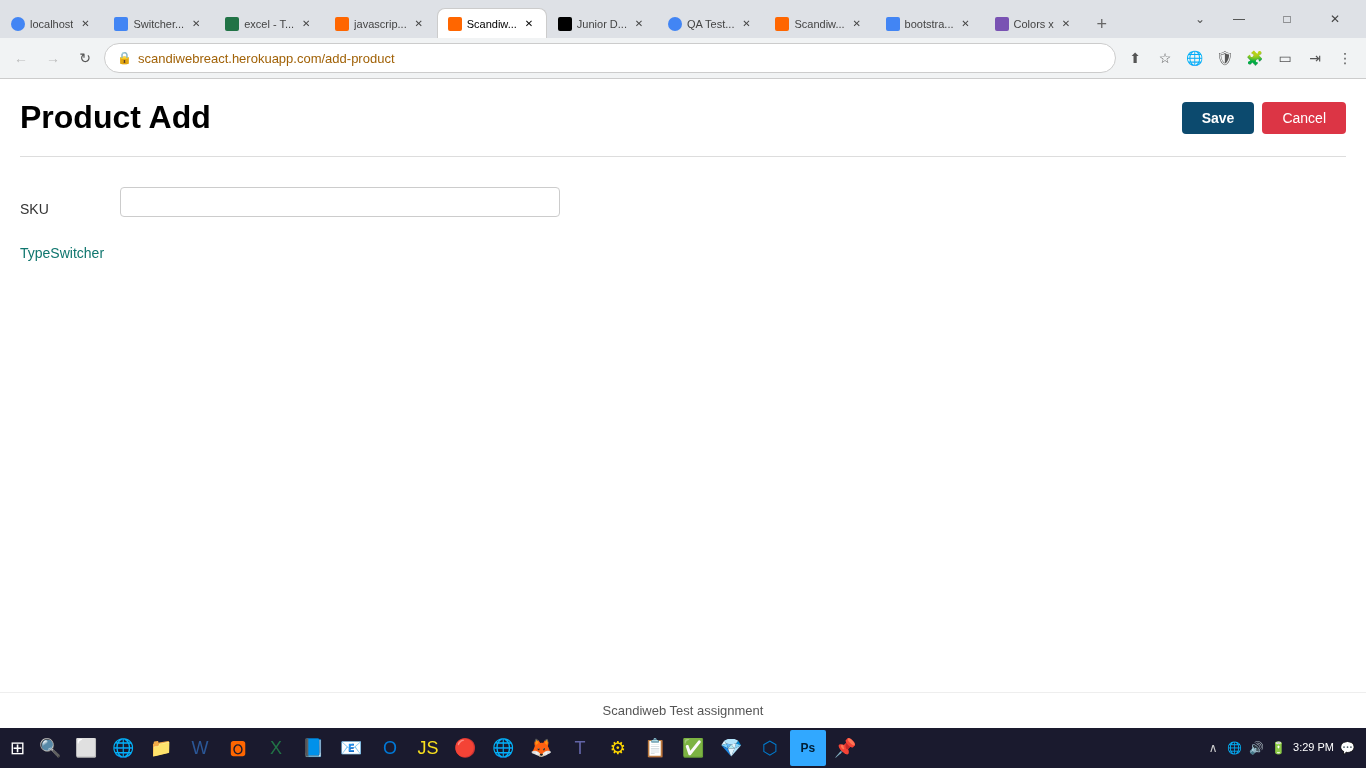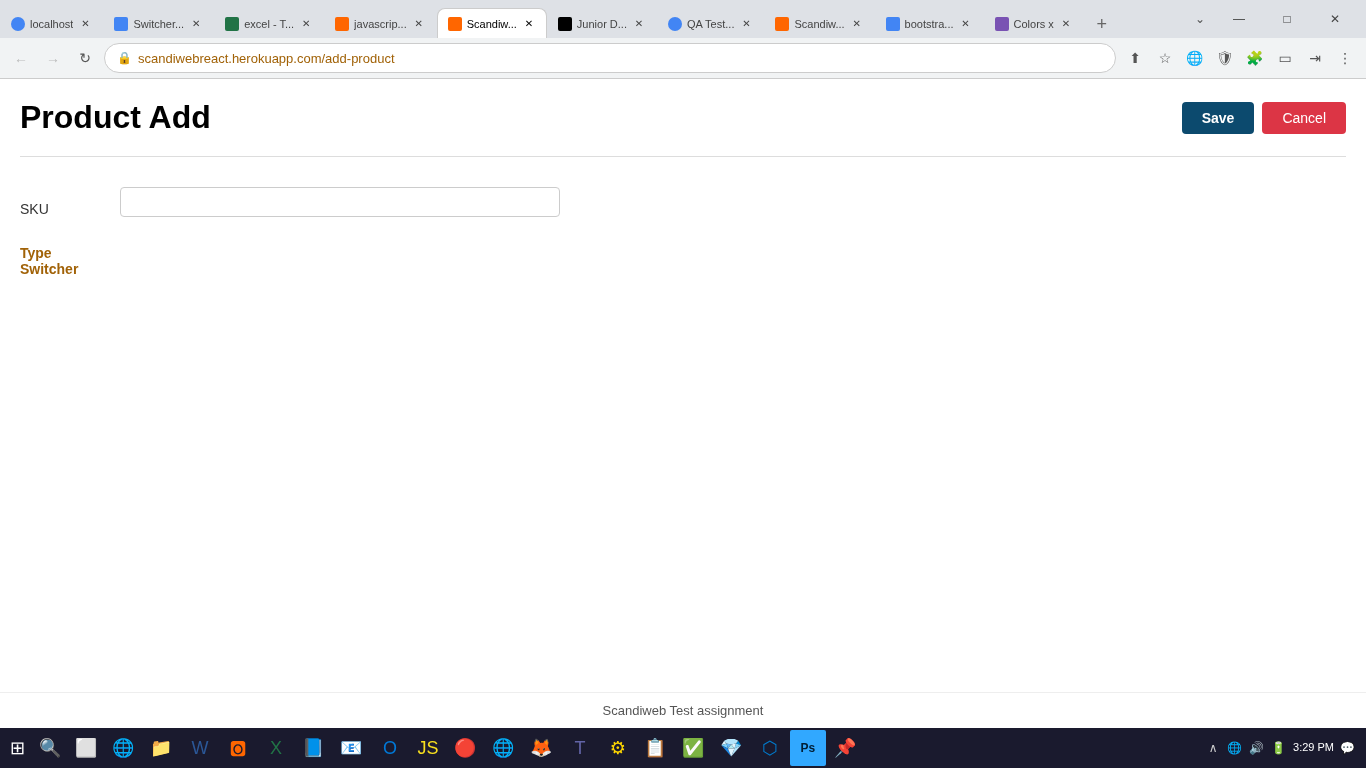--- a/index.html
+++ b/index.html
@@ -267,23 +267,22 @@
       font-size: 14px;
       color: #555;
       background: #fff;
       outline: none;
       appearance: none;
       cursor: pointer;
     }
 
     .type-label {
       display: flex;
-      flex-direction: column;
-      color: #a16207;
-      font-weight: bold;
+      flex-direction: row;
+      color: #0f766e;
     }
 
     
     .footer {
       text-align: center;
       padding: 10px;
       font-size: 13px;
       color: #555;
       border-top: 1px solid #eee;
       flex-shrink: 0;

